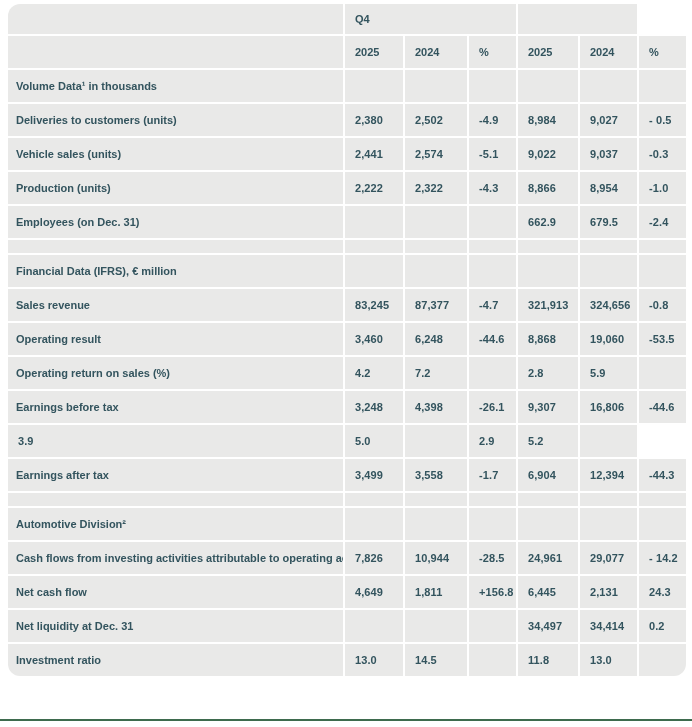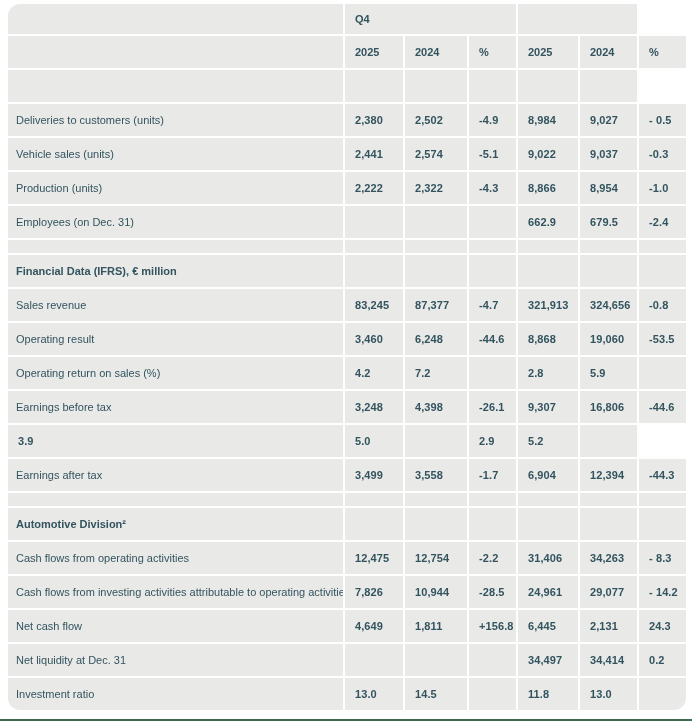--- a/index.html
+++ b/index.html
@@ -42,21 +42,21 @@
   .td {
     background: #e9e9e8;
     display: flex;
     align-items: center;
     padding-left: 10px;
     font-size: 11px;
     color: #33545e;
     white-space: nowrap;
     overflow: hidden;
   }
-  .td.label { padding-left: 8px; }
+  .td.label { padding-left: 8px; font-weight: bold; }
   .td.bold, .td.num { font-weight: bold; }
   .td.num { letter-spacing: 0.1px; }
   .accent-line {
     position: absolute;
     left: 0;
     top: 719px;
     width: 692px;
     height: 2px;
     background: #3e6b4e;
   }
@@ -77,20 +77,21 @@
       <div class="td label"></div>
       <div class="td bold">2025</div>
       <div class="td bold">2024</div>
       <div class="td bold">%</div>
       <div class="td bold">2025</div>
       <div class="td bold">2024</div>
       <div class="td bold">%</div>
     </div>
 
     <div class="tr">
+      <div class="td label bold">Volume Data¹ in thousands</div>
       <div class="td"></div>
         <div class="td"></div>
         <div class="td"></div>
         <div class="td"></div>
         <div class="td"></div>
         <div class="td"></div>
     </div>
 
     <div class="tr">
       <div class="td label">Deliveries to customers (units)</div>
@@ -224,29 +225,20 @@
     <div class="tr">
       <div class="td label bold">Automotive Division²</div>
       <div class="td"></div>
         <div class="td"></div>
         <div class="td"></div>
         <div class="td"></div>
         <div class="td"></div>
         <div class="td"></div>
     </div>
 
-    <div class="tr">
-      <div class="td label">Cash flows from operating activities</div>
-      <div class="td num">12,475</div>
-      <div class="td num">12,754</div>
-      <div class="td num">-2.2</div>
-      <div class="td num">31,406</div>
-      <div class="td num">34,263</div>
-      <div class="td num">- 8.3</div>
-    </div>
 
     <div class="tr">
       <div class="td label">Cash flows from investing activities attributable to operating activities³</div>
       <div class="td num">7,826</div>
       <div class="td num">10,944</div>
       <div class="td num">-28.5</div>
       <div class="td num">24,961</div>
       <div class="td num">29,077</div>
       <div class="td num">- 14.2</div>
     </div>

